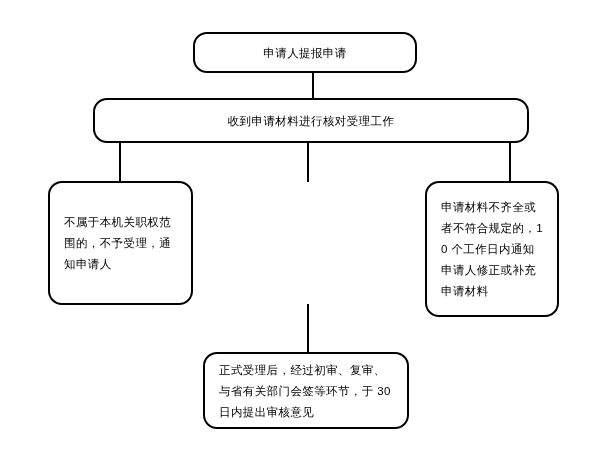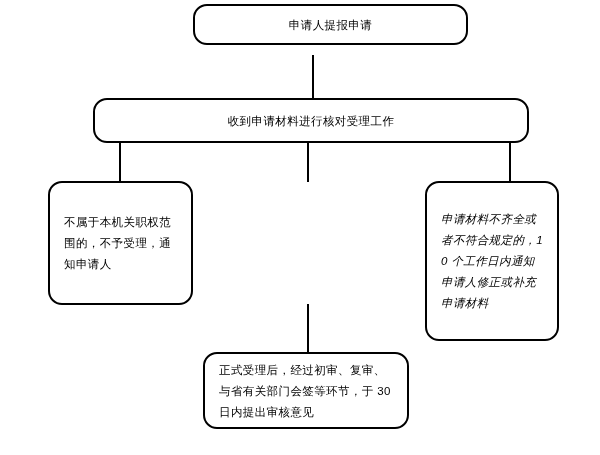--- a/index.html
+++ b/index.html
@@ -65,34 +65,34 @@
   <div class="connector" style="left:312px; top:55px; height:44px;"></div>
 
   <div class="connector" style="left:119px; top:141px; height:41px;"></div>
 
   <div class="connector" style="left:307px; top:141px; height:41px;"></div>
 
   <div class="connector" style="left:509px; top:141px; height:41px;"></div>
 
   <div class="connector" style="left:307px; top:304px; height:49px;"></div>
 
-  <div class="node center" style="left:193px; top:4px; width:275px; height:41px;">
+  <div class="node center" style="left:193px; top:32px; width:224px; height:41px;">
     <div class="node-text">申请人提报申请</div>
   </div>
 
   <div class="node para" style="left:48px; top:181px; width:145px; height:124px;">
     <div class="node-text">不属于本机关职权范围的，不予受理，通知申请人</div>
   </div>
 
   <div class="node center" style="left:93px; top:98px; width:436px; height:45px;">
     <div class="node-text">收到申请材料进行核对受理工作</div>
   </div>
 
 
-  <div class="node para" style="left:425px; top:181px; width:134px; height:160px;font-style:italic;">
+  <div class="node para" style="left:425px; top:181px; width:134px; height:136px;">
     <div class="node-text">申请材料不齐全或者不符合规定的，10 个工作日内通知申请人修正或补充申请材料</div>
   </div>
 
   <div class="node para" style="left:203px; top:352px; width:206px; height:77px;">
     <div class="node-text">正式受理后，经过初审、复审、与省有关部门会签等环节，于 30 日内提出审核意见</div>
   </div>
 
 </div>
 
 </body></html>

